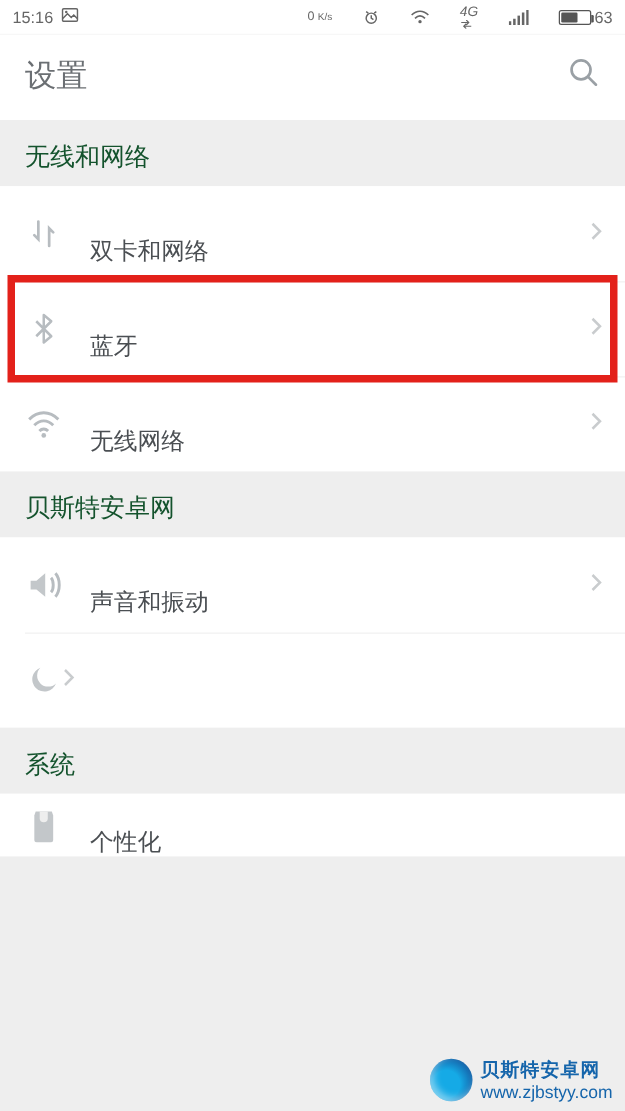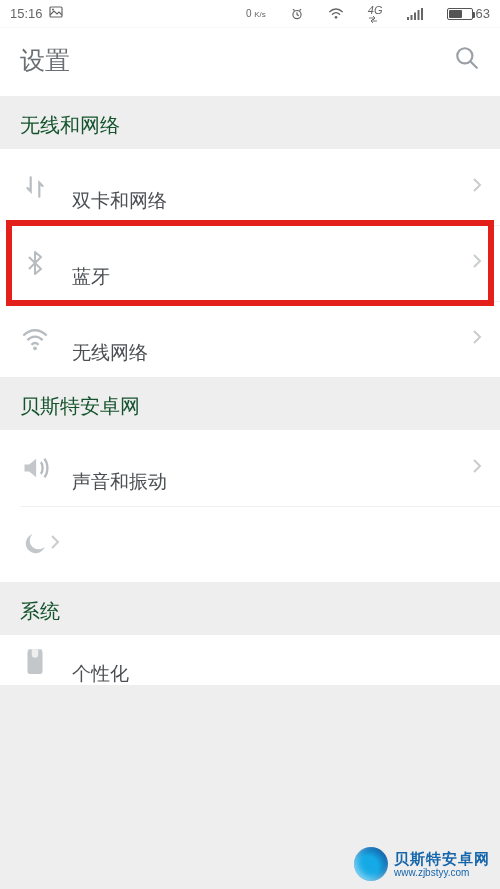--- a/index.html
+++ b/index.html
@@ -110,21 +110,21 @@
       opacity: 0.95;
     }
     .wm-logo {
       width: 34px; height: 34px; border-radius: 50%;
       background: radial-gradient(circle at 38% 60%, #0aa7e6 38%, #0a5ea8 75%);
       position: relative; overflow: hidden;
       box-shadow: inset 3px -3px 6px rgba(255,255,255,0.45);
     }
     .wm-text { display: flex; flex-direction: column; line-height: 1; }
     .wm-title { font-size: 15px; font-weight: 700; color: #0a5ea8; letter-spacing: 1px; }
-    .wm-url   { font-size: 10px; color: #0a5ea8; margin-top: 2px; }
+    .wm-url   { font-size: 14px; color: #0a5ea8; margin-top: 2px; }
 
     .list-container { position: relative; }
   </style>
 </head>
 <body>
 
 <div class="status-bar">
   <div class="status-left">
     <span>15:16</span>
     <span>

